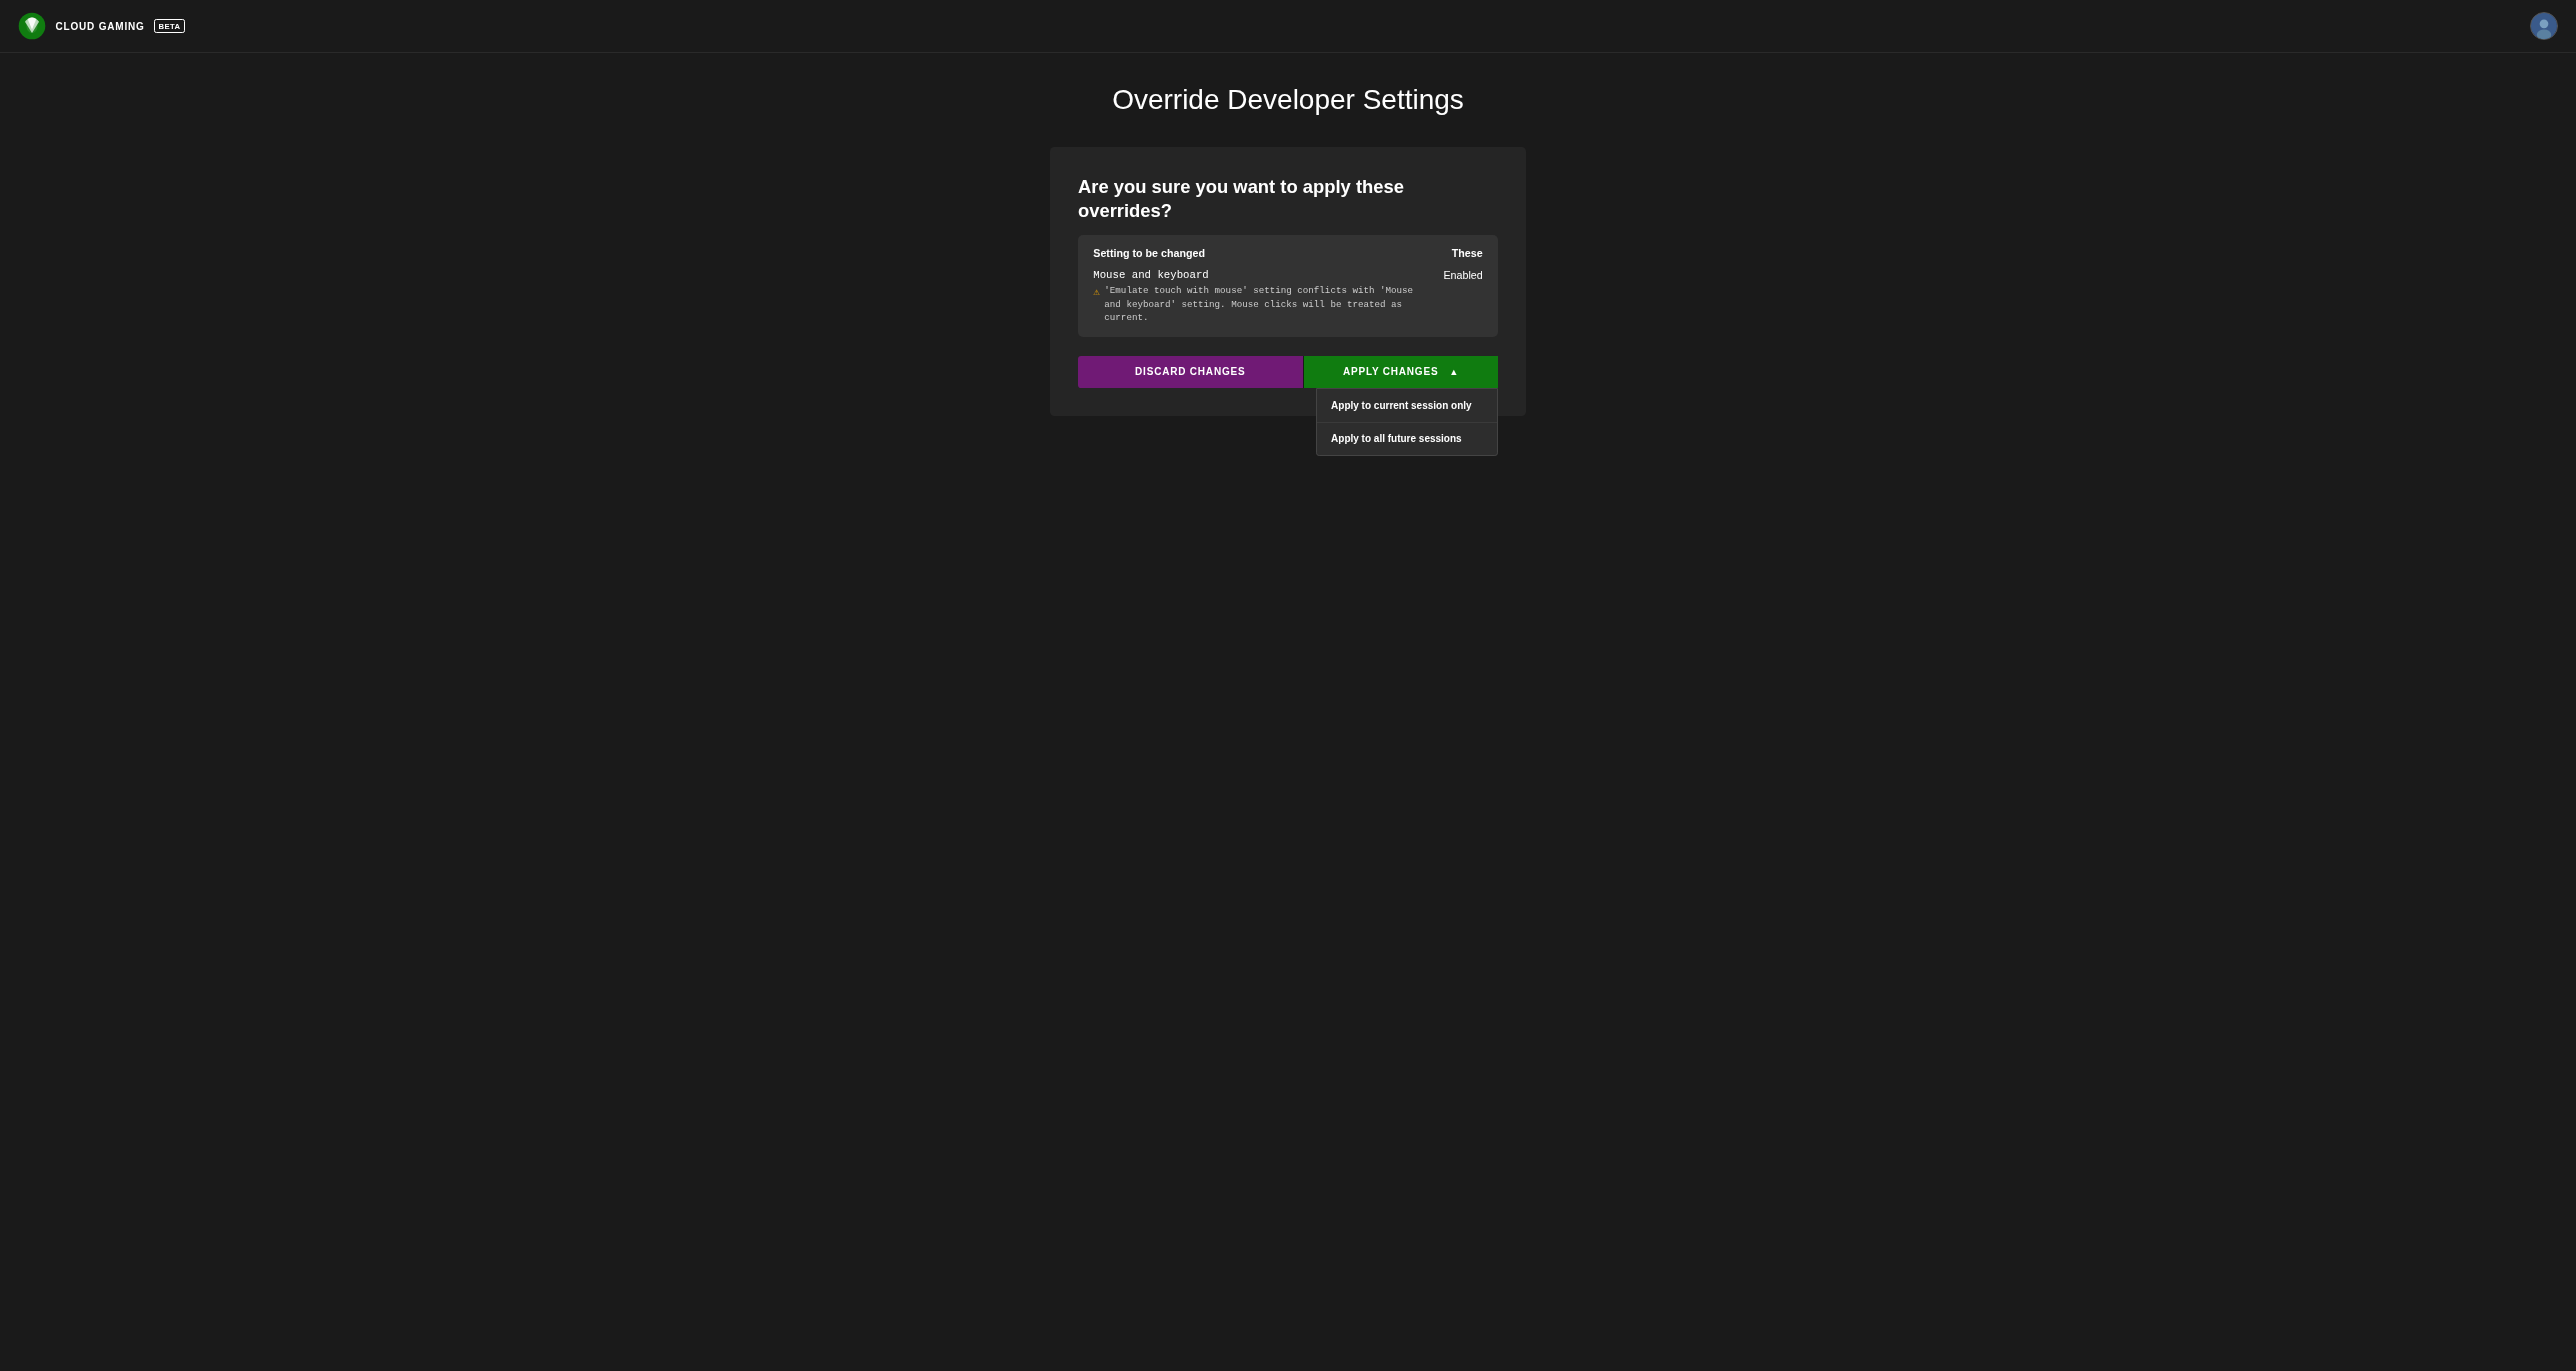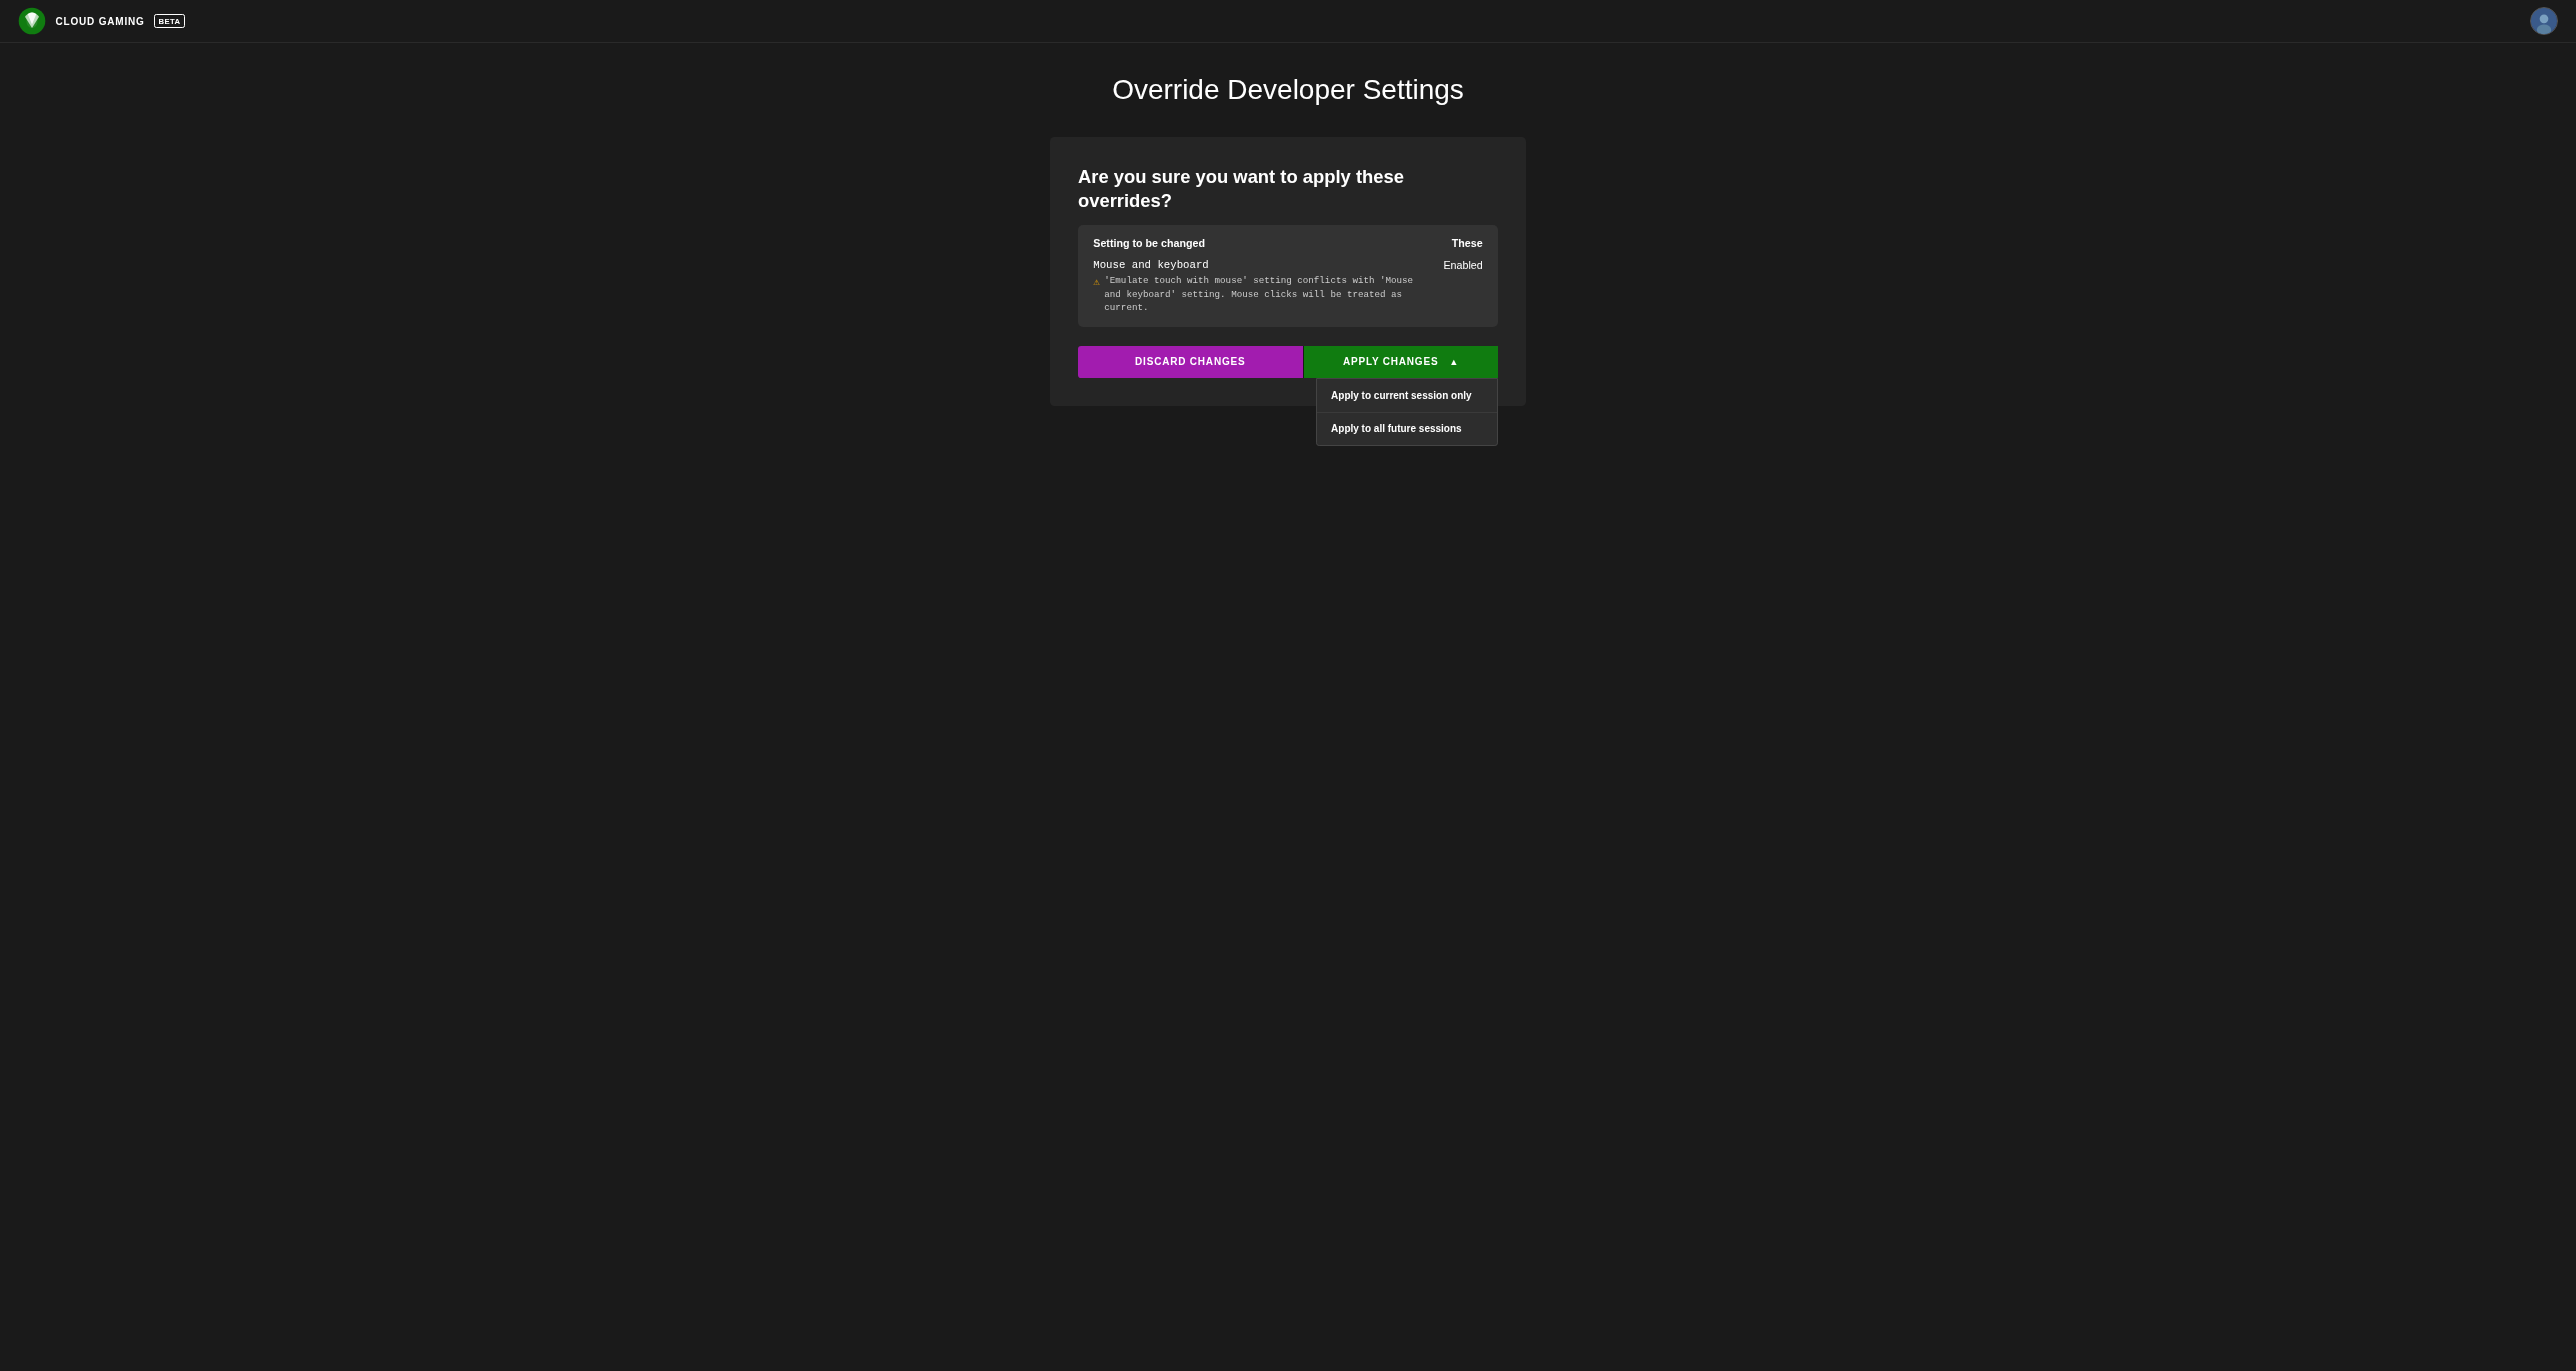--- a/index.html
+++ b/index.html
@@ -18,21 +18,21 @@
     }
 
     
     .navbar {
       display: flex;
       align-items: center;
       justify-content: space-between;
       padding: 7.7px 18.4px;
       background-color: #1a1a1a;
       border-bottom: 0.8px solid #2a2a2a;
-      height: 43px;
+      height: 53px;
     }
 
     .navbar-left {
       display: flex;
       align-items: center;
       gap: 9.2px;
     }
 
     .xbox-logo {
       width: 28px;
@@ -186,21 +186,21 @@
     
     .actions-row {
       display: flex;
       gap: 0;
       margin-bottom: 0;
       padding-bottom: 28px;
     }
 
     .btn-discard {
       flex: 1;
-      background-color: #a21caf;
+      background-color: #701a75;
       color: #ffffff;
       border: none;
       padding: 10.7px 15.3px;
       font-size: 10px;
       font-weight: 700;
       letter-spacing: 0.08em;
       text-transform: uppercase;
       cursor: pointer;
       border-radius: 3.1px 0 0 3.1px;
     }

